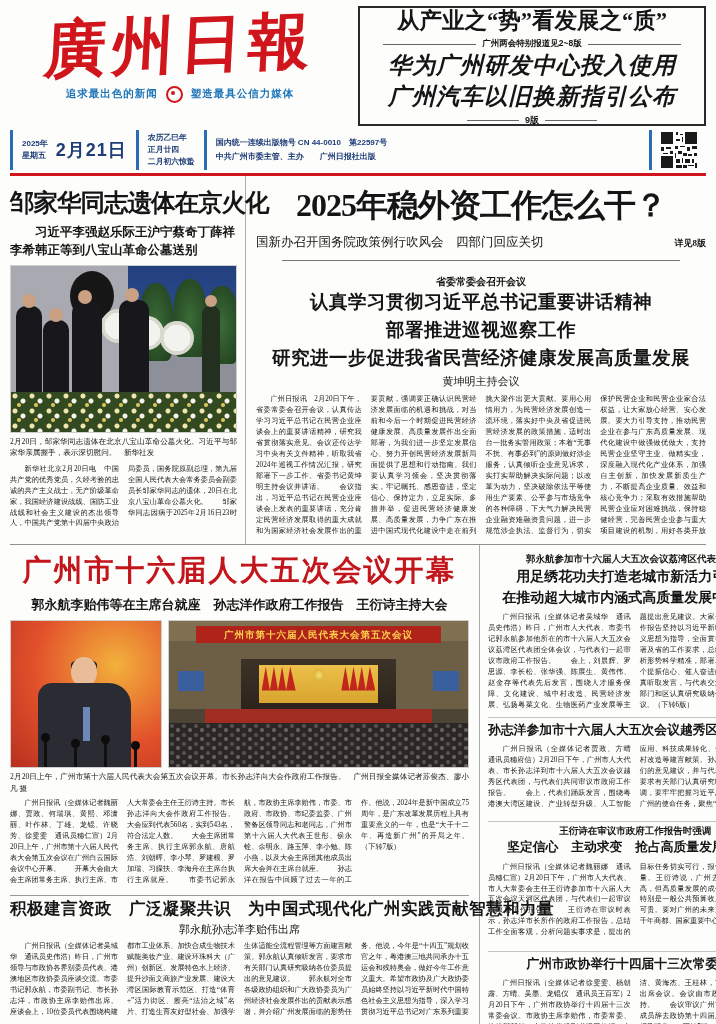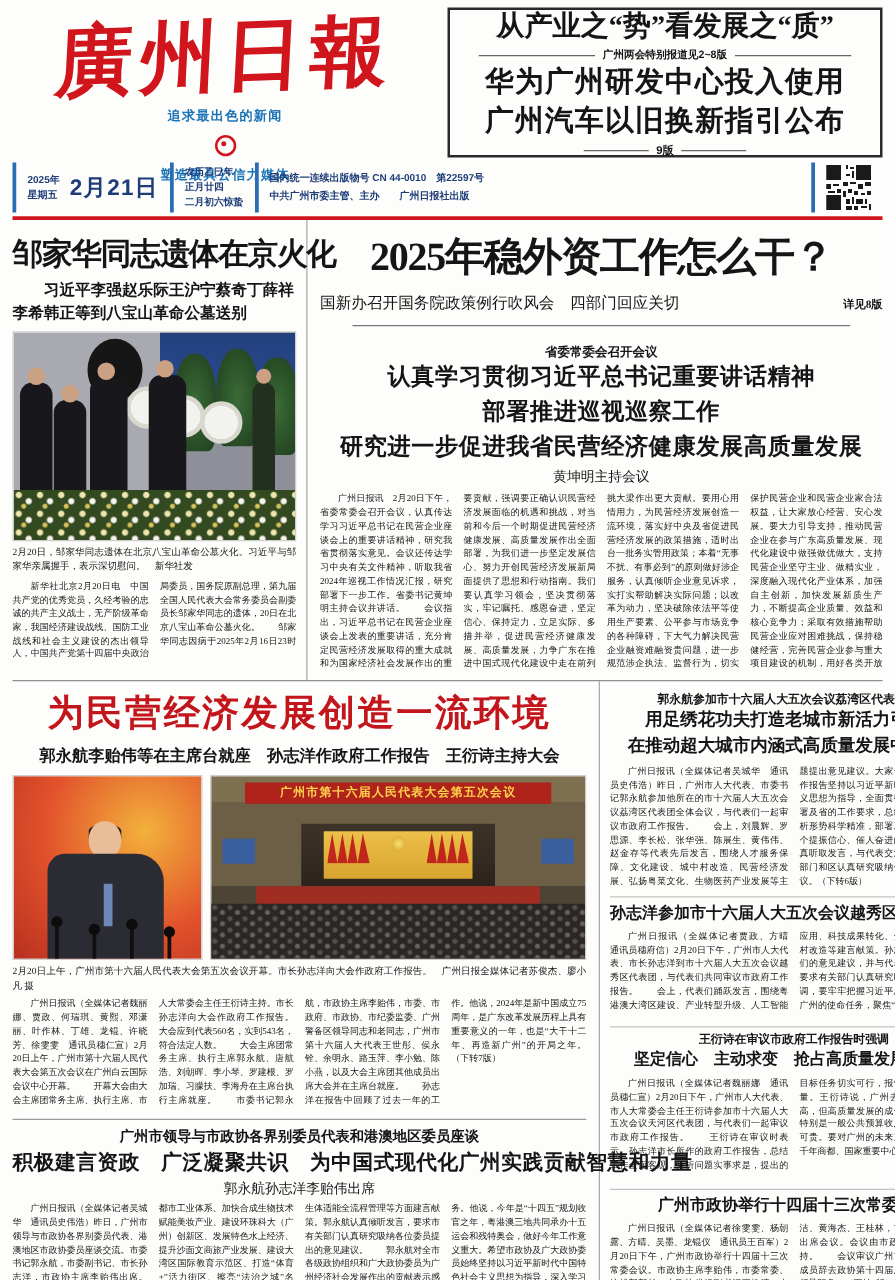--- a/index.html
+++ b/index.html
@@ -6,30 +6,30 @@
   body{width:716px;height:1024px;background:#fdfdfb;overflow:hidden;
        font-family:"Liberation Serif","DejaVu Serif",serif;color:#151515;}
   .page{padding:6px 10px 0 10px;box-sizing:border-box;width:716px;height:1024px;}
 
   
   .mast{display:flex;gap:8px;height:120px;}
   .mast-left{flex:1;display:flex;flex-direction:column;align-items:center;justify-content:flex-start;}
   .mast-title{font-family:"DejaVu Serif",serif;font-size:62px;font-weight:bold;color:#d0161c;
               letter-spacing:6px;line-height:1.25;transform:rotate(-2deg) skewX(-5deg);white-space:nowrap;}
   .slogan{display:flex;align-items:center;gap:8px;color:#1c74b8;font-size:10.5px;font-weight:bold;
-          font-family:"Liberation Sans",sans-serif;margin-top:2px;letter-spacing:1px;flex-direction:column;}
+          font-family:"Liberation Sans",sans-serif;margin-top:2px;letter-spacing:1px;}
   .logo-dot{width:13px;height:13px;border:2px solid #d0161c;border-radius:50%;position:relative;}
   .logo-dot::after{content:"";position:absolute;left:3px;top:3px;width:4px;height:4px;background:#d0161c;border-radius:50%;}
   .topbox{width:348px;border:2px solid #2a2a2a;box-sizing:border-box;padding:6px 10px;
           display:flex;flex-direction:column;align-items:center;justify-content:center;gap:2px;}
   .tb-h1{font-size:22.5px;font-weight:900;white-space:nowrap;}
   .tb-note{display:flex;align-items:center;gap:6px;width:92%;font-size:8.5px;font-weight:bold;
            font-family:"Liberation Sans",sans-serif;}
   .tb-note::before,.tb-note::after{content:"";flex:1;border-top:1px solid #666;}
-  .tb-h2{font-size:23px;font-weight:900;white-space:nowrap;letter-spacing:1px;line-height:1.25;}
+  .tb-h2{font-size:23px;font-weight:900;white-space:nowrap;letter-spacing:1px;line-height:1.25;font-style:italic;}
   .tb-page{display:flex;align-items:center;gap:6px;width:40%;font-size:9px;font-weight:bold;
            font-family:"Liberation Sans",sans-serif;}
   .tb-page::before,.tb-page::after{content:"";flex:1;border-top:1px solid #666;}
 
   
   .dateline{display:flex;align-items:stretch;height:40px;margin-top:4px;color:#1d3c78;
             font-family:"Liberation Sans",sans-serif;}
   .seg{border-left:3px solid #2a6db5;padding:3px 9px;display:flex;align-items:center;gap:8px;}
   .seg .tiny{font-size:8px;line-height:1.45;font-weight:bold;}
   .seg .bigdate{font-size:18px;font-weight:bold;letter-spacing:1px;}
@@ -228,21 +228,21 @@
       <div class="prov-by">黄坤明主持会议</div>
       <div class="jbody cols4" style="height:146px;">
         <p>广州日报讯　2月20日下午，省委常委会召开会议，认真传达学习习近平总书记在民营企业座谈会上的重要讲话精神，研究我省贯彻落实意见。会议还传达学习中央有关文件精神，听取我省2024年巡视工作情况汇报，研究部署下一步工作。省委书记黄坤明主持会议并讲话。　　会议指出，习近平总书记在民营企业座谈会上发表的重要讲话，充分肯定民营经济发展取得的重大成就和为国家经济社会发展作出的重要贡献，强调要正确认识民营经济发展面临的机遇和挑战，对当前和今后一个时期促进民营经济健康发展、高质量发展作出全面部署，为我们进一步坚定发展信心、努力开创民营经济发展新局面提供了思想和行动指南。我们要认真学习领会，坚决贯彻落实，牢记嘱托、感恩奋进，坚定信心、保持定力，立足实际、多措并举，促进民营经济健康发展、高质量发展，力争广东在推进中国式现代化建设中走在前列挑大梁作出更大贡献。要用心用情用力，为民营经济发展创造一流环境，落实好中央及省促进民营经济发展的政策措施，适时出台一批务实管用政策；本着“无事不扰、有事必到”的原则做好涉企服务，认真倾听企业意见诉求，实打实帮助解决实际问题；以改革为动力，坚决破除依法平等使用生产要素、公平参与市场竞争的各种障碍，下大气力解决民营企业融资难融资贵问题，进一步规范涉企执法、监督行为，切实保护民营企业和民营企业家合法权益，让大家放心经营、安心发展。要大力引导支持，推动民营企业在参与广东高质量发展、现代化建设中做强做优做大，支持民营企业坚守主业、做精实业，深度融入现代化产业体系，加强自主创新，加快发展新质生产力，不断提高企业质量、效益和核心竞争力；采取有效措施帮助民营企业应对困难挑战，保持稳健经营，完善民营企业参与重大项目建设的机制，用好各类开放平台，强化涉外法律服务，更好帮助民营企业“走出去”拓市场、稳订单；要促进民营企业加强自身建设，树立良好形象，实现更长远发展，推动民营企业建立现代企业制度，完善企业治理结构，重视企业接班人培养；引导民营企业和民营企业家不断提升境界格局，厚植家国情怀，富而思源、富而思进，踊跃参与“百县千镇万村高质量发展工程”实施、绿美广东生态建设、“民生十大工程”和公益慈善事业，积极履行社会责任，多向社会奉献爱心。　　会议充分肯定过去一年全省巡视巡察工作取得的新进展新成效，强调要认真抓好中央有关文件精神的学习贯彻，研究把握新形势下巡视工作规律，坚持政治巡视定位，深化政治监督，做深做实巡视整改和成果运用，有力有效解决问题，更好发挥全面从严治党利剑作用。（下转7版）</p>
       </div>
     </div>
   </div>
 
   <div class="secB">
 
     <div class="colB-left">
-      <div class="h-congress">为民营经济发展创造一流环境</div>
+      <div class="h-congress">广州市十六届人大五次会议开幕</div>
       <div class="sub-congress">郭永航李贻伟等在主席台就座　孙志洋作政府工作报告　王衍诗主持大会</div>
 
       <div class="photos-row">
         <div class="ph ph-speaker">
           <div class="ps-hair"></div>
           <div class="ps-head"></div>
           <div class="ps-body"></div>
           <div class="ps-tie"></div>
           <div class="ps-mic" style="left:22%;"></div>
           <div class="ps-mic" style="left:42%;height:20px;"></div>
@@ -263,21 +263,20 @@
         </div>
       </div>
 
       <div class="caption">2月20日上午，广州市第十六届人民代表大会第五次会议开幕。市长孙志洋向大会作政府工作报告。　广州日报全媒体记者苏俊杰、廖小凡 摄</div>
       <div class="jbody cols4" style="height:90px;margin-top:4px;">
         <p>广州日报讯（全媒体记者魏丽娜、贾政、何瑞琪、黄熙、邓潇丽、叶作林、丁雄、龙锟、许晓芳、徐雯雯　通讯员穗仁宣）2月20日上午，广州市第十六届人民代表大会第五次会议在广州白云国际会议中心开幕。　　开幕大会由大会主席团常务主席、执行主席、市人大常委会主任王衍诗主持。市长孙志洋向大会作政府工作报告。　　大会应到代表560名，实到543名，符合法定人数。　　大会主席团常务主席、执行主席郭永航、唐航浩、刘朝晖、李小琴、罗建根、罗加瑞、习朦扶、李海舟在主席台执行主席就座。　　市委书记郭永航，市政协主席李贻伟，市委、市政府、市政协、市纪委监委、广州警备区领导同志和老同志，广州市第十六届人大代表王世彤、侯永铨、余明永、路玉萍、李小勉、陈小燕，以及大会主席团其他成员出席大会并在主席台就座。　　孙志洋在报告中回顾了过去一年的工作。他说，2024年是新中国成立75周年，是广东改革发展历程上具有重要意义的一年，也是“大干十二年、再造新广州”的开局之年。（下转7版）</p>
       </div>
 
       <div class="hairline" style="margin:7px 0 0 0;"></div>
 
-      <div class="kicker forum-kicker">广州市领导与市政协各界别委员代表和港澳地区委员座谈</div>
       <div class="forum-h">积极建言资政　广泛凝聚共识　为中国式现代化广州实践贡献智慧和力量</div>
       <div class="forum-sub">郭永航孙志洋李贻伟出席</div>
       <div class="jbody cols4" style="height:78px;">
         <p>广州日报讯（全媒体记者吴城华　通讯员史伟浩）昨日，广州市领导与市政协各界别委员代表、港澳地区市政协委员座谈交流。市委书记郭永航，市委副书记、市长孙志洋，市政协主席李贻伟出席。　　座谈会上，10位委员代表围绕构建都市工业体系、加快合成生物技术赋能美妆产业、建设环珠科大（广州）创新区、发展特色水上经济、提升沙面文商旅产业发展、建设大湾区国际教育示范区、打造“体育+”活力街区、擦亮“法治之城”名片、打造生育友好型社会、加强学生体适能全流程管理等方面建言献策。郭永航认真倾听发言，要求市有关部门认真研究吸纳各位委员提出的意见建议。　　郭永航对全市各级政协组织和广大政协委员为广州经济社会发展作出的贡献表示感谢，并介绍广州发展面临的形势任务。他说，今年是“十四五”规划收官之年，粤港澳三地共同承办十五运会和残特奥会，做好今年工作意义重大。希望市政协及广大政协委员始终坚持以习近平新时代中国特色社会主义思想为指导，深入学习贯彻习近平总书记对广东系列重要讲话和重要指示精神，认真贯彻落实党中央决策部署及省委、省政府工作要求，围绕“拼经济、保安全、办全运、提品质”工作主线，认真履职尽责，积极建言资政，广泛凝聚共识，共同推动广州在新征程上展现新气象、干出新作为。（下转5版）</p>
       </div>
     </div>
 
     <div class="colB-right">
 
       <div class="rr-art">

